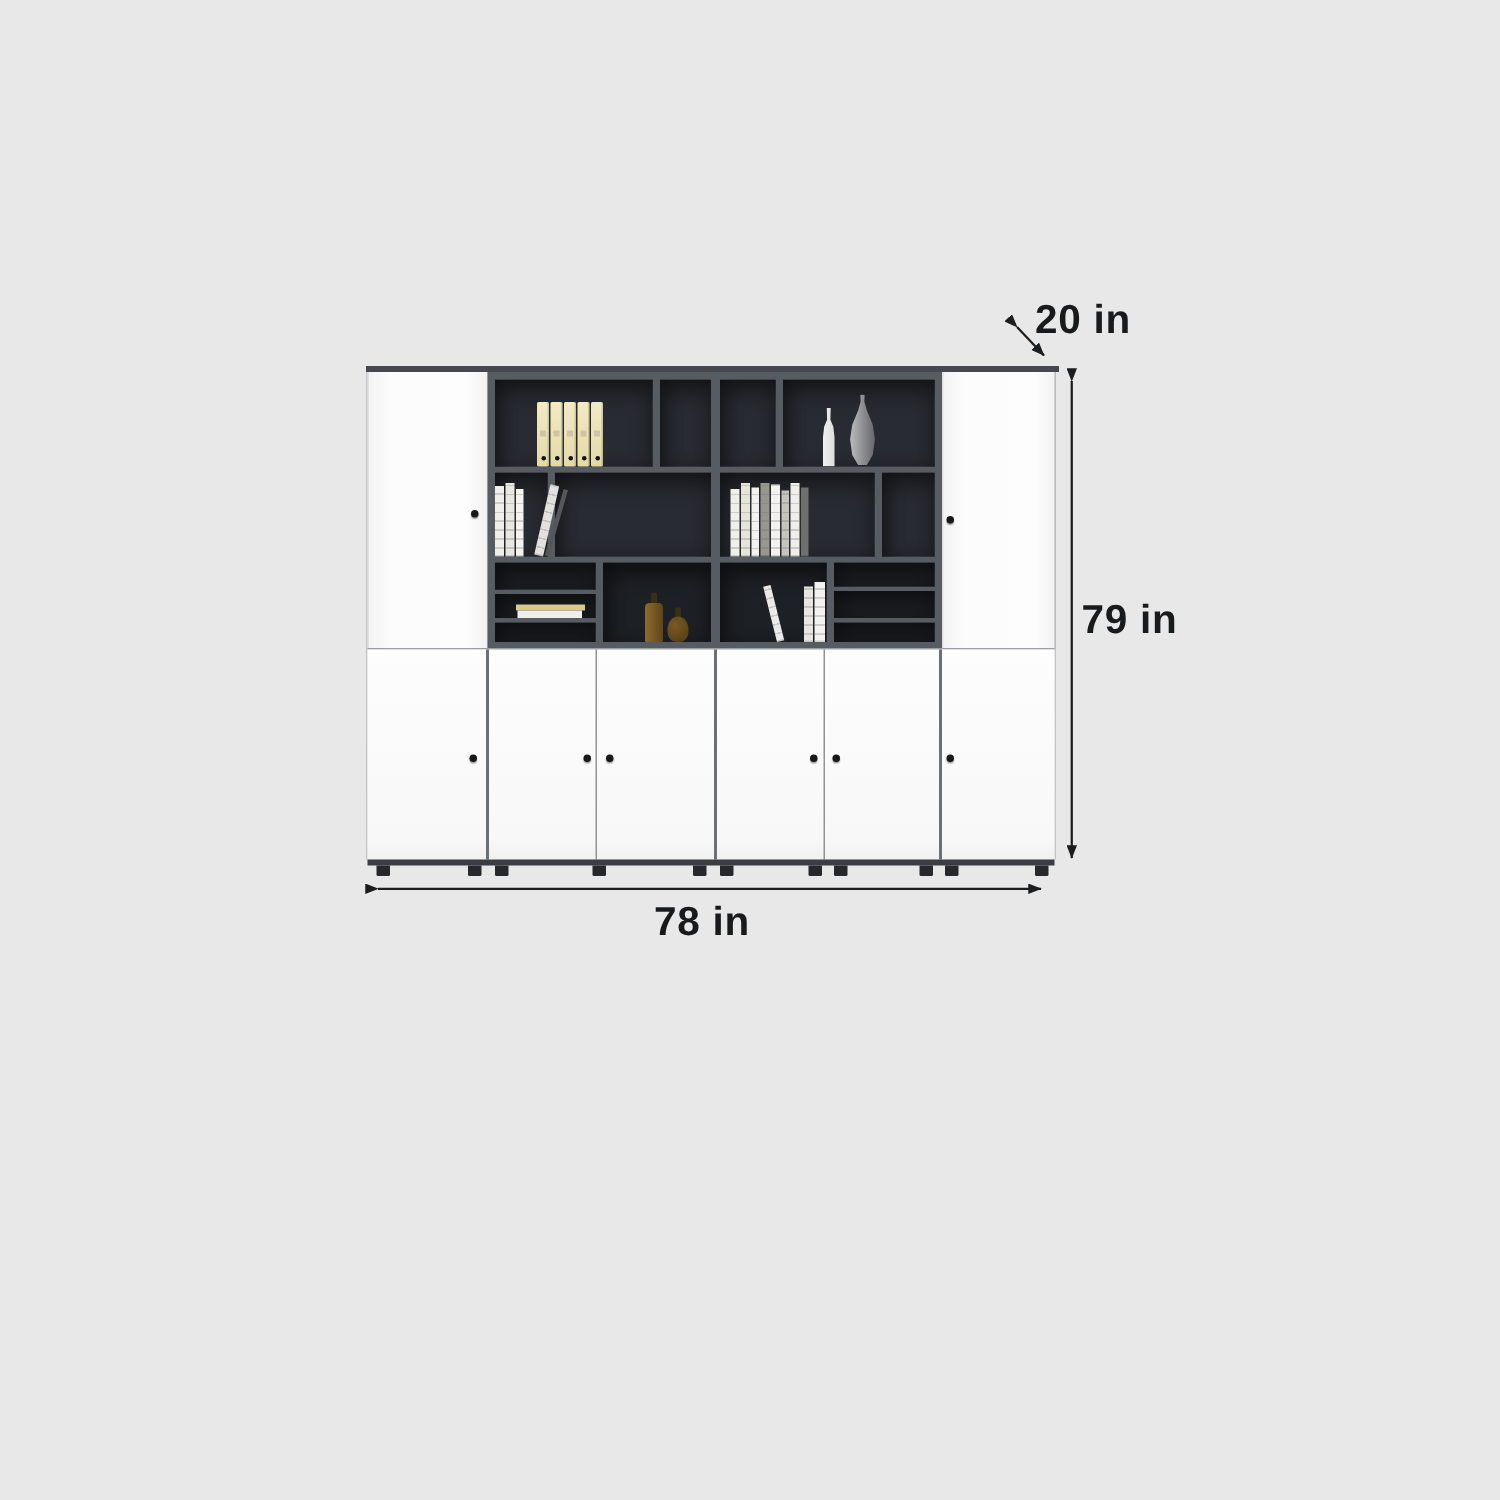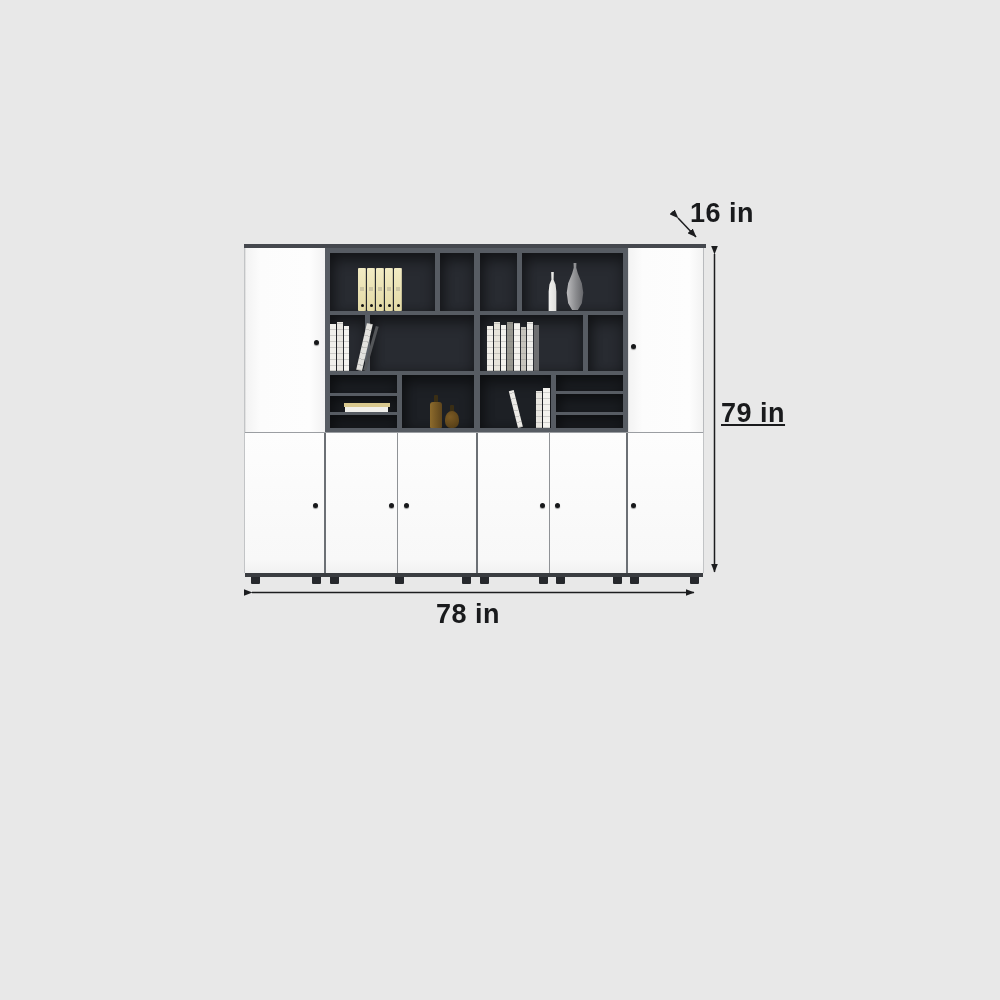--- a/index.html
+++ b/index.html
@@ -182,17 +182,17 @@
     <defs>
       <marker id="ah" viewBox="0 0 9 7" markerWidth="9" markerHeight="7" refX="8.5" refY="3.5" orient="auto" markerUnits="userSpaceOnUse">
         <path d="M0,0 L9,3.5 L0,7 Z" fill="#1c1d1f"></path>
       </marker>
     </defs>
     <line x1="678" y1="218" x2="696" y2="237" stroke="#1c1d1f" stroke-width="1.5" marker-start="url(#ah)" marker-end="url(#ah)"></line>
     <line x1="714.5" y1="254" x2="714.5" y2="572" stroke="#1c1d1f" stroke-width="1.5" marker-start="url(#ah)" marker-end="url(#ah)"></line>
     <line x1="252" y1="592.5" x2="694" y2="592.5" stroke="#1c1d1f" stroke-width="1.5" marker-start="url(#ah)" marker-end="url(#ah)"></line>
   </svg>
 
-  <div class="dim-label" style="left:690px;top:200px;">16 in</div>
-  <div class="dim-label" style="left:721px;top:400px;text-decoration:underline;">79 in</div>
+  <div class="dim-label" style="left:690px;top:200px;">20 in</div>
+  <div class="dim-label" style="left:721px;top:400px;">79 in</div>
   <div class="dim-label" style="left:436px;top:601px;">78 in</div>
 
 </div>
 
 </body></html>

